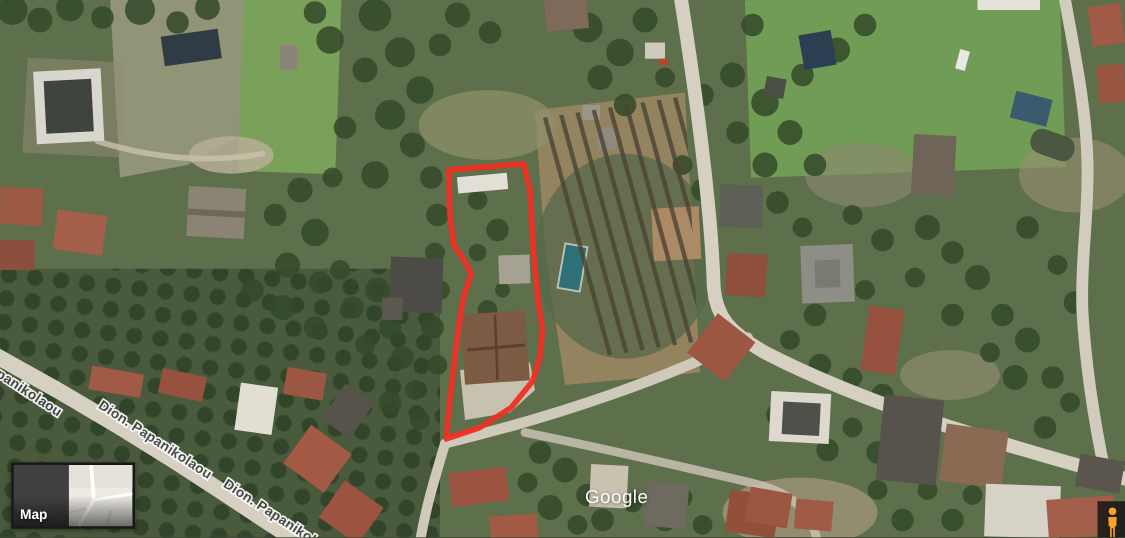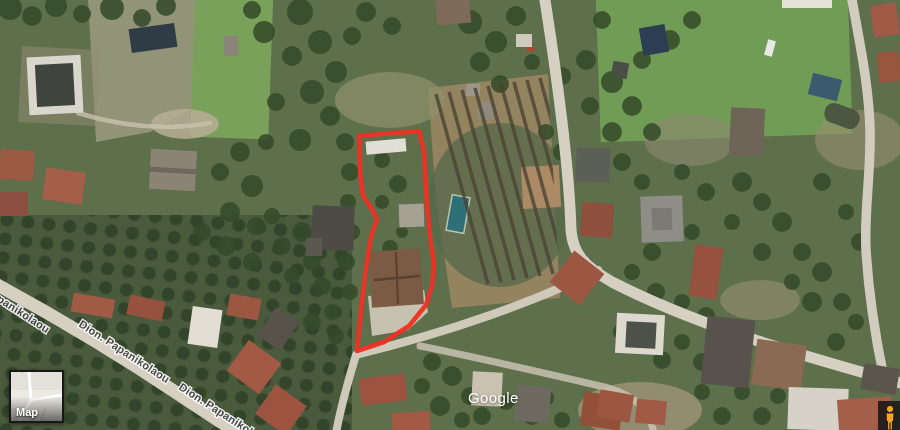--- a/index.html
+++ b/index.html
@@ -11,21 +11,21 @@
   .street-label{
     font:bold 11px "Liberation Sans",sans-serif;
     fill:#454545;stroke:#ffffff;stroke-width:2.6px;paint-order:stroke;
     letter-spacing:.2px;opacity:.92;
   }
   .parcel{fill:none;stroke:#ee3124;stroke-width:4.5;stroke-linejoin:round;opacity:.96;}
   
   #map-toggle{
     position:absolute;left:9px;top:370px;width:51px;height:49px;
     border:2px solid #181818;box-shadow:0 1px 4px rgba(0,0,0,.5);
-    cursor:pointer;background:#404040;
+    cursor:pointer;background:#404040;padding-left:44px;
   }
   #map-toggle .shade{
     position:absolute;inset:0;
     background:linear-gradient(to bottom,rgba(0,0,0,0) 50%,rgba(0,0,0,.55) 100%);
   }
   #map-toggle .lbl{
     position:absolute;left:5px;bottom:3px;color:#fff;font-size:11px;font-weight:bold;
     text-shadow:0 1px 2px rgba(0,0,0,.9);
   }
   

